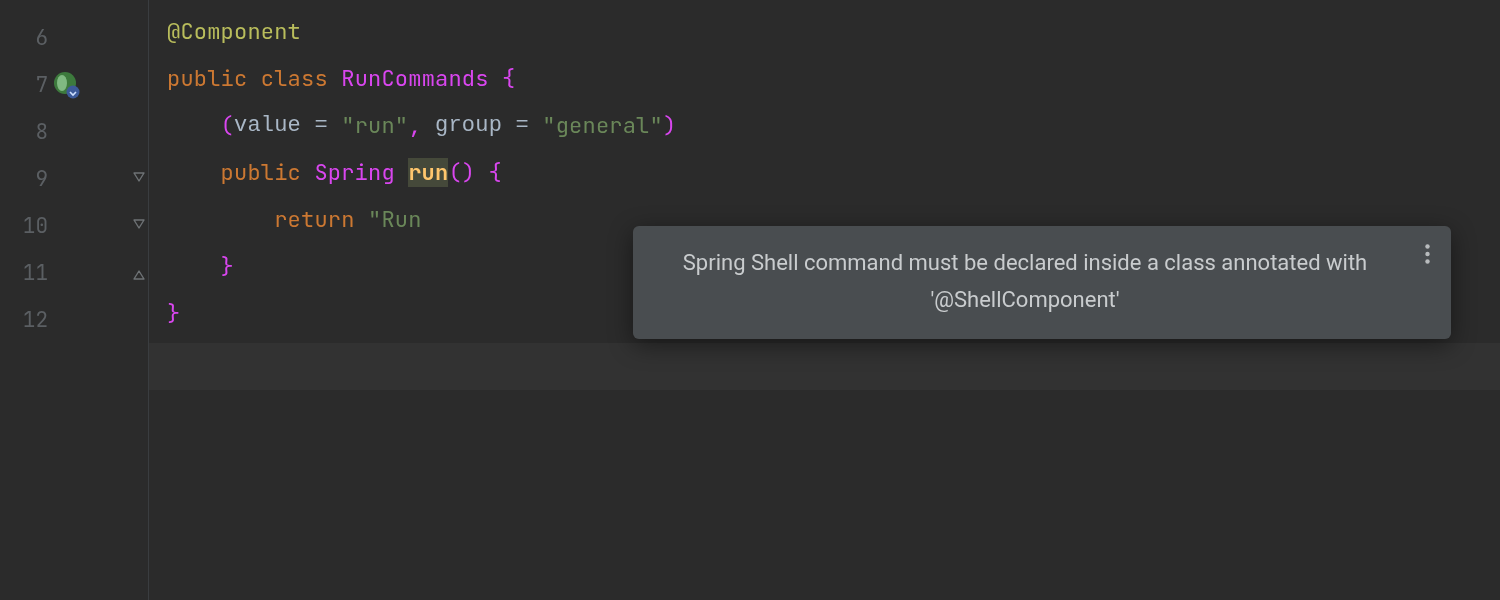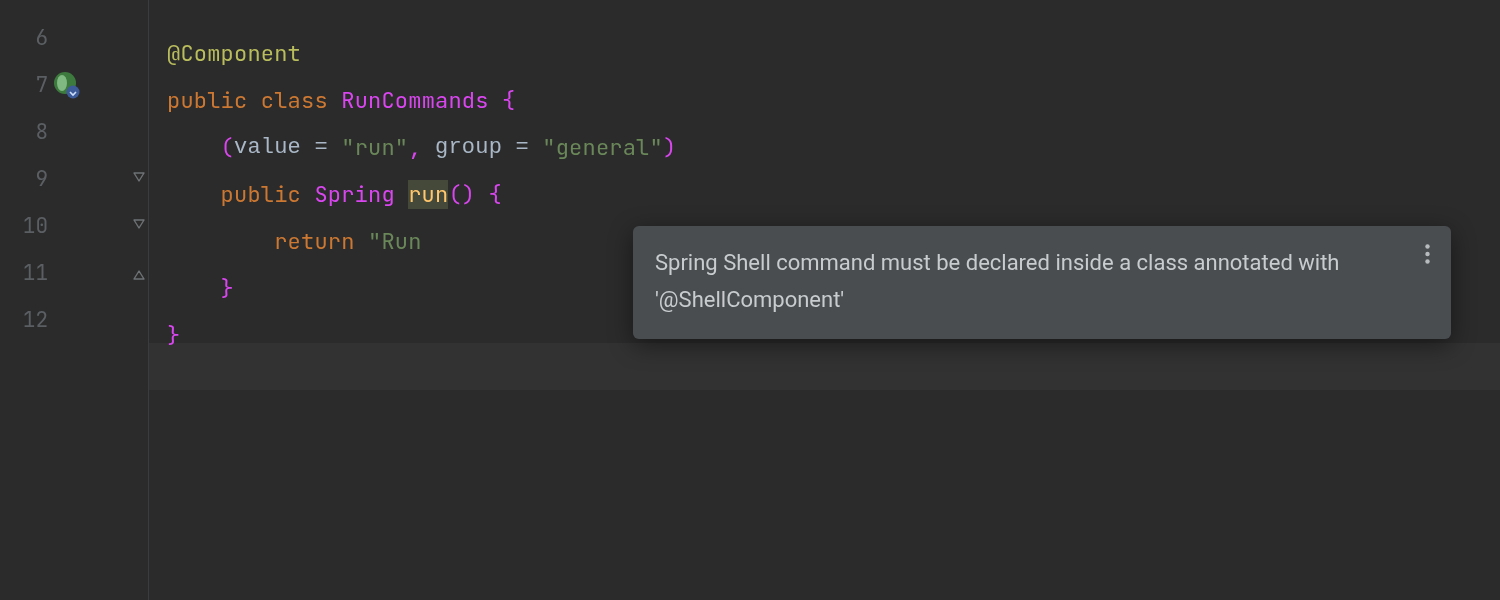--- a/index.html
+++ b/index.html
@@ -52,22 +52,23 @@
     right: 2px;
     top: 50%;
     transform: translateY(-50%);
     width: 14px;
     height: 14px;
   }
   .fold-handle svg { display:block; }
   .code-area {
     flex: 1;
     position: relative;
-    padding-top: 30px;
+    padding-top: 8px;
     border-left: 1px solid #3a3d40;
+    text-align: center;
   }
   .caret-line-bg {
     position: absolute;
     left: 0;
     right: 0;
     height: 47px;
     background: #323232;
     top: calc(14px + 47px * 7);
   }
   .code-line {
@@ -79,21 +80,21 @@
     font-size: 22px;
     letter-spacing: 0.2px;
     position: relative;
     z-index: 1;
   }
   .tok-annotation { color: #b9bd5c; }
   .tok-keyword    { color: #cc7832; }
   .tok-identifier { color: #a9b7c6; font-family: Liberation Mono, monospace; }
   .tok-plain      { color: #d946ef; }
   .tok-string     { color: #6a8759; }
-  .tok-method     { color: #ffc66d; }
+  .tok-method     { color: #ffc66d; font-weight: bold; }
   .tok-method.hl  { background: #45493a; }
   .tooltip {
     position: absolute;
     left: 484px;
     top: 226px;
     width: 818px;
     background: rgba(75,79,82,0.96);
     border-radius: 6px;
     box-shadow: 0 6px 24px rgba(0,0,0,0.45);
     padding: 18px 56px 20px 22px;

